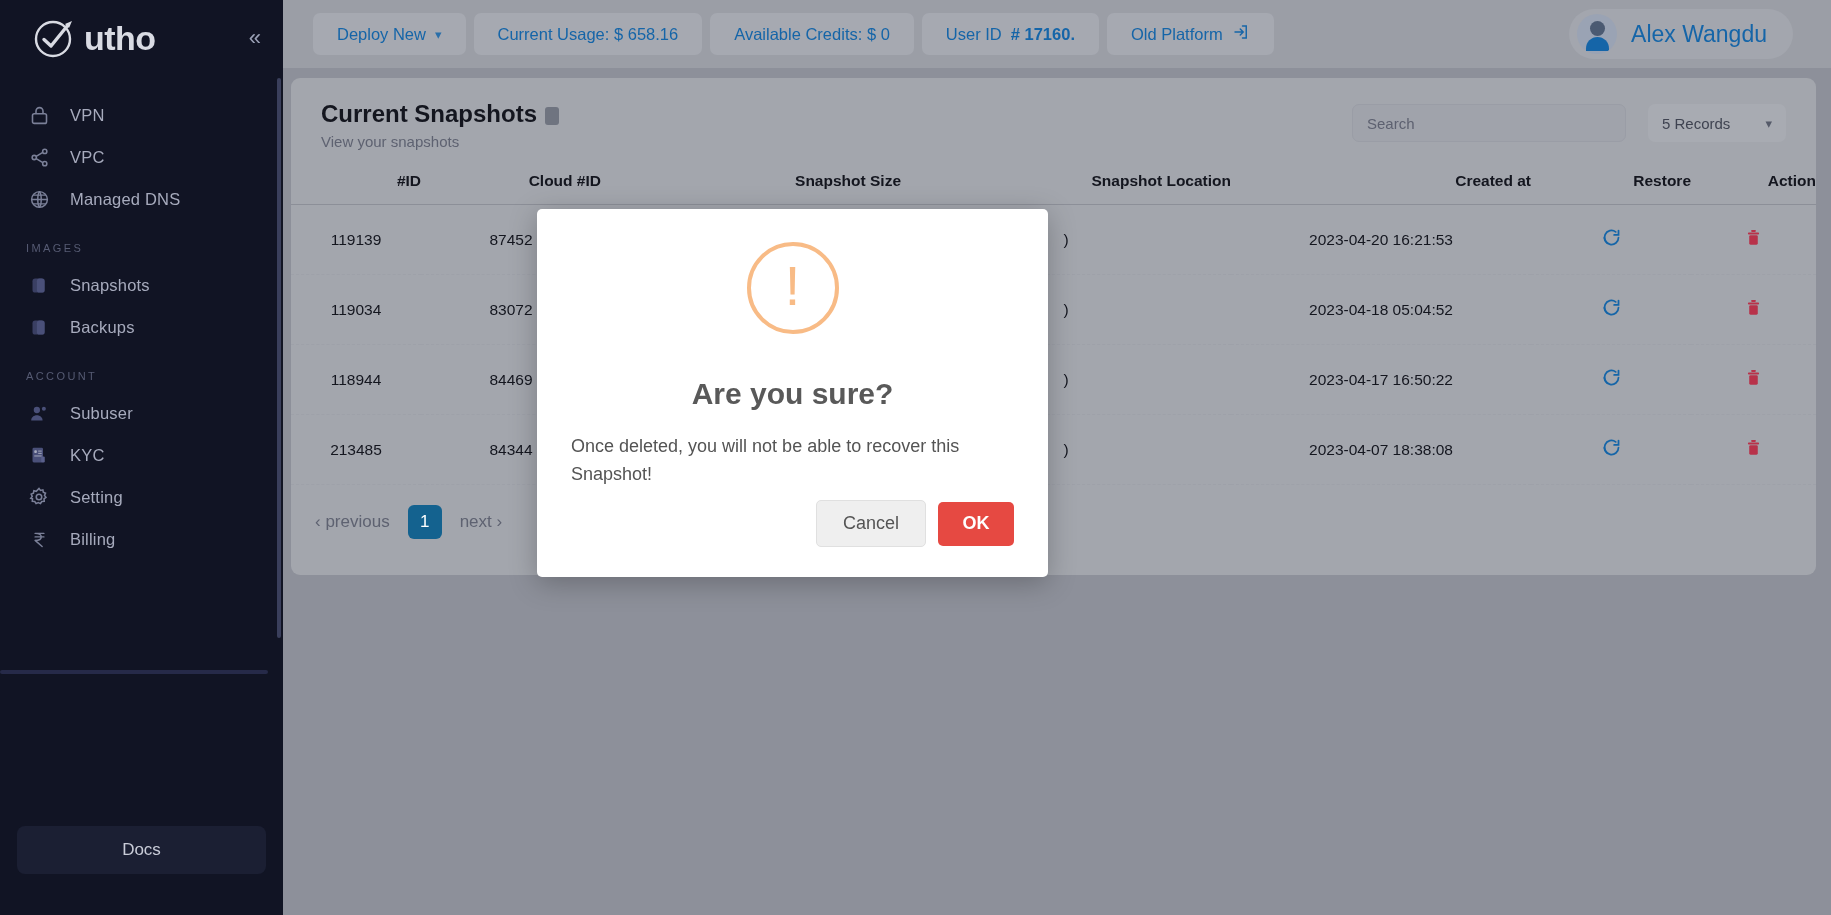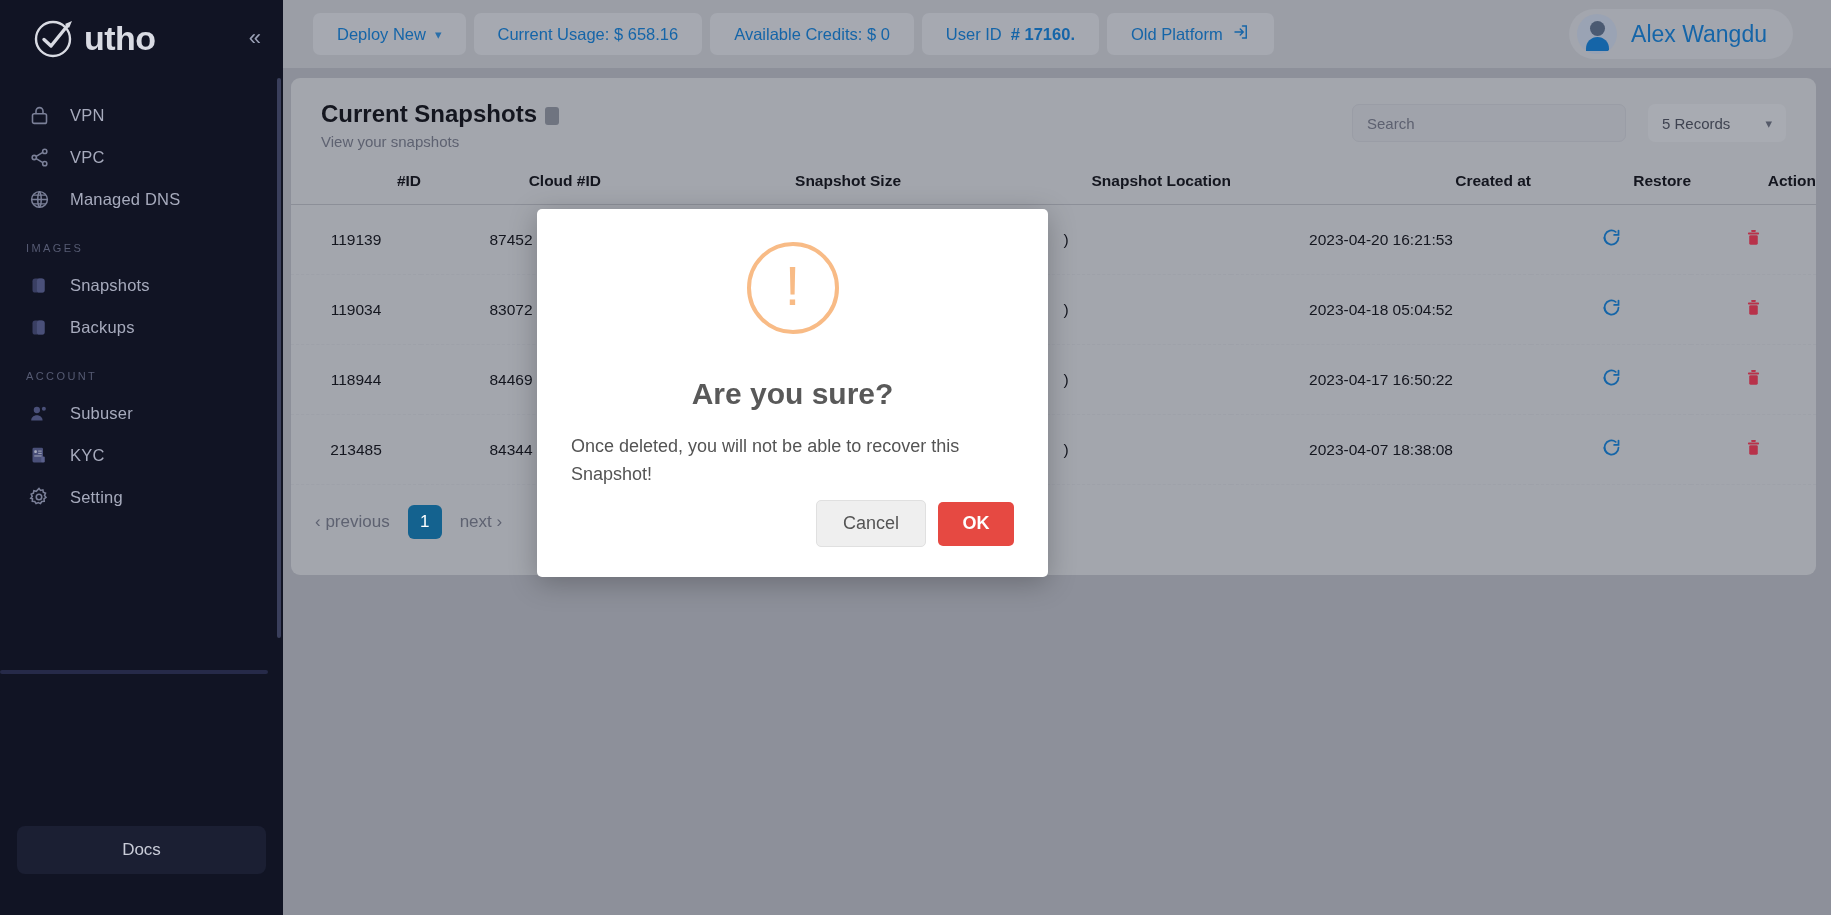--- a/index.html
+++ b/index.html
@@ -330,20 +330,28 @@
       <div class="sb-item">
         <span class="ic">
           <svg width="22" height="22" viewBox="0 0 24 24" fill="none" stroke="#7b8098" stroke-width="1.7">
             <circle cx="12" cy="12" r="3"></circle>
             <path d="M12 2.6l1.6 2.2 2.6-.6.5 2.6 2.4 1.1-1.1 2.4 1.6 2.1-2.1 1.6.2 2.7-2.7.2-1.4 2.3-2.4-1.2-2.4 1.2-1.4-2.3-2.7-.2.2-2.7L3 13.4l1.6-2.1-1.1-2.4L5.9 7.8l.5-2.6 2.6.6z"></path>
           </svg>
         </span>
         <span class="lbl">Setting</span>
       </div>
 
+      <div class="sb-item">
+        <span class="ic">
+          <svg width="21" height="21" viewBox="0 0 24 24" fill="none" stroke="#7b8098" stroke-width="1.7" stroke-linecap="round">
+            <path d="M7 5h10M7 9h10M7 5c5 0 7 1.4 7 4s-2 4-7 4M7 13l8 7"></path>
+          </svg>
+        </span>
+        <span class="lbl">Billing</span>
+      </div>
 
       <div class="sb-divider" style="top:594px"></div>
     </div>
 
     <div class="sb-scrollbar"></div>
 
     <div class="sb-docs">Docs</div>
   </aside>
 
   <section class="main">

